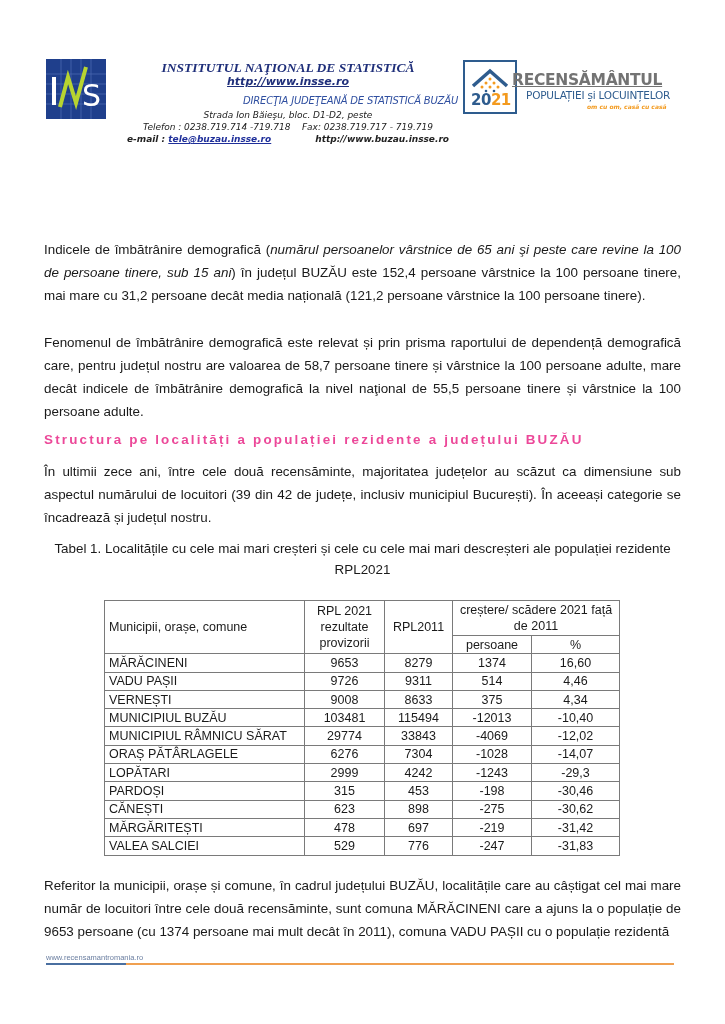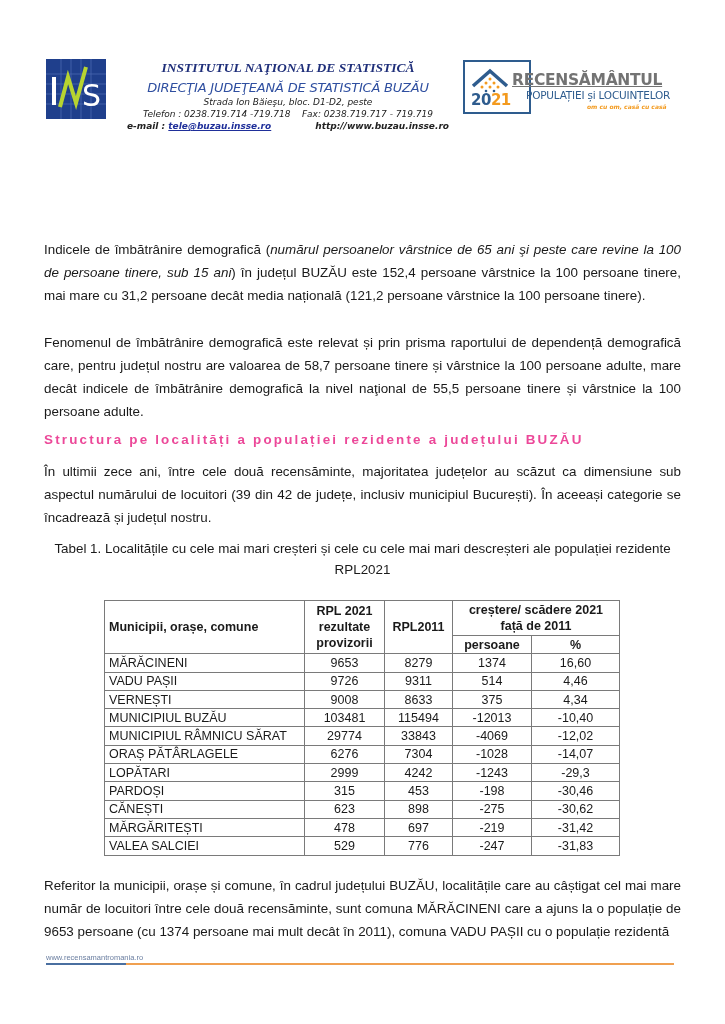--- a/index.html
+++ b/index.html
@@ -5,45 +5,45 @@
   html, body { margin: 0; padding: 0; background: #ffffff; }
   body { width: 725px; height: 1024px; position: relative; overflow: hidden;
          font-family: "Liberation Sans", sans-serif; color: #1a1a1a; }
 
   
   .ins-logo { position: absolute; left: 46px; top: 59px; width: 60px; height: 60px; background: #1f3f8c; overflow: hidden; }
   .ins-logo svg { display: block; }
   .hdr { position: absolute; left: 118px; top: 60px; width: 340px; text-align: center; font-style: italic; }
   .hdr .inst { font-family: "Liberation Serif", serif; font-weight: bold; color: #1f2f7a; font-size: 13.5px; line-height: 15px; }
   .hdr .url1 { font-family: "DejaVu Sans", sans-serif; font-weight: bold; color: #1f2f7a; font-size: 11px; text-decoration: underline; line-height: 13px; }
-  .hdr .dir { font-family: "DejaVu Sans", sans-serif; color: #2f4fa0; font-size: 13px; line-height: 17px; margin-top: 4px; letter-spacing: -0.2px; }
+  .hdr .dir { font-family: "DejaVu Sans", sans-serif; color: #2f4fa0; font-size: 10px; line-height: 17px; margin-top: 4px; letter-spacing: -0.2px; text-align: right; }
   .hdr .addr { font-family: "DejaVu Sans", sans-serif; color: #222; font-size: 9px; line-height: 12px; }
   .hdr .email-row { font-family: "DejaVu Sans", sans-serif; color: #222; font-size: 9px; line-height: 12px; font-weight: bold; }
   .hdr .email-row a { color: #1f2f9a; text-decoration: underline; }
   .hdr .email-row .web { margin-left: 44px; }
 
   .rec-logo { position: absolute; left: 463px; top: 60px; width: 232px; height: 58px; }
-  .rec-box { position: absolute; left: 0; top: 0; width: 68px; height: 54px; border: 2.5px solid #2e5c8e; box-sizing: border-box; background: #fff; }
+  .rec-box { position: absolute; left: 0; top: 0; width: 54px; height: 54px; border: 2.5px solid #2e5c8e; box-sizing: border-box; background: #fff; }
   .rec-title { position: absolute; left: 49px; top: 12px; font-family: "DejaVu Sans", sans-serif; font-weight: bold; font-size: 15.5px; color: #737373; letter-spacing: -0.3px; line-height: 16px; text-decoration: underline; }
   .rec-sub { position: absolute; left: 63px; top: 29px; font-family: "DejaVu Sans", sans-serif; font-size: 10.5px; color: #2e5c8e; line-height: 12px; letter-spacing: -0.2px; }
   .rec-slogan { position: absolute; left: 124px; top: 43px; font-family: "DejaVu Sans", sans-serif; font-style: italic; font-weight: bold; font-size: 6px; color: #f39a1e; }
 
   
   .para { position: absolute; left: 44px; width: 637px; font-size: 13.4px; line-height: 23px; text-align: justify; color: #1a1a1a; }
   .para i { font-style: italic; }
   .p1 { top: 238px; }
   .p2 { top: 313px; margin-top: 18px; }
   .heading { position: absolute; left: 44px; top: 432px; font-size: 13.4px; font-weight: bold; letter-spacing: 2.2px; color: #ec4899; }
   .p3 { top: 460px; }
   .caption { position: absolute; left: 30px; width: 665px; top: 539px; text-align: center; font-size: 13.4px; line-height: 20.5px; color: #1a1a1a; }
 
   
   table.tbl { position: absolute; left: 104px; top: 600px; border-collapse: collapse; font-size: 12.5px; color: #1a1a1a; }
   table.tbl td, table.tbl th { border: 1px solid #7a7a7a; padding: 0 4px; height: 17.3px; line-height: 16px; }
-  table.tbl th { font-weight: bold; }
+  table.tbl th { font-weight: normal; }
   .c1 { width: 191px; text-align: left; }
   .c2 { width: 71px; text-align: center; }
   .c3 { width: 59px; text-align: center; }
   .c4 { width: 70px; text-align: center; }
   .c5 { width: 79px; text-align: center; }
   th.c1 { vertical-align: middle; }
   .hdr-top { line-height: 15px; padding-top: 1px; padding-bottom: 1px; }
 
   .p4 { top: 874px; }
 
@@ -69,20 +69,21 @@
         <line x1="45" y1="0" x2="45" y2="60"></line>
     </g>
     <rect x="6" y="18" width="4" height="28" fill="#ffffff"></rect>
     <path d="M14 48 L22 18 L30 44 L40 8" stroke="#b8d430" stroke-width="4" fill="none"></path>
     <text x="36" y="47" font-family="DejaVu Sans, sans-serif" font-size="30" fill="#ffffff">S</text>
   </svg>
 </div>
 
 <div class="hdr">
   <div class="inst">INSTITUTUL NAŢIONAL DE STATISTICĂ</div>
+  <div class="url1">http://www.insse.ro</div>
   <div class="dir">DIRECŢIA JUDEŢEANĂ DE STATISTICĂ BUZĂU</div>
   <div class="addr">Strada Ion Băieşu, bloc. D1-D2, peste</div>
   <div class="addr" style="white-space:pre;">Telefon : 0238.719.714 -719.718    Fax: 0238.719.717 - 719.719</div>
   <div class="email-row">
     <span>e-mail : </span><a>tele@buzau.insse.ro</a><span class="web">http://www.buzau.insse.ro</span>
   </div>
 </div>
 
 <div class="rec-logo">
   <div class="rec-box">

